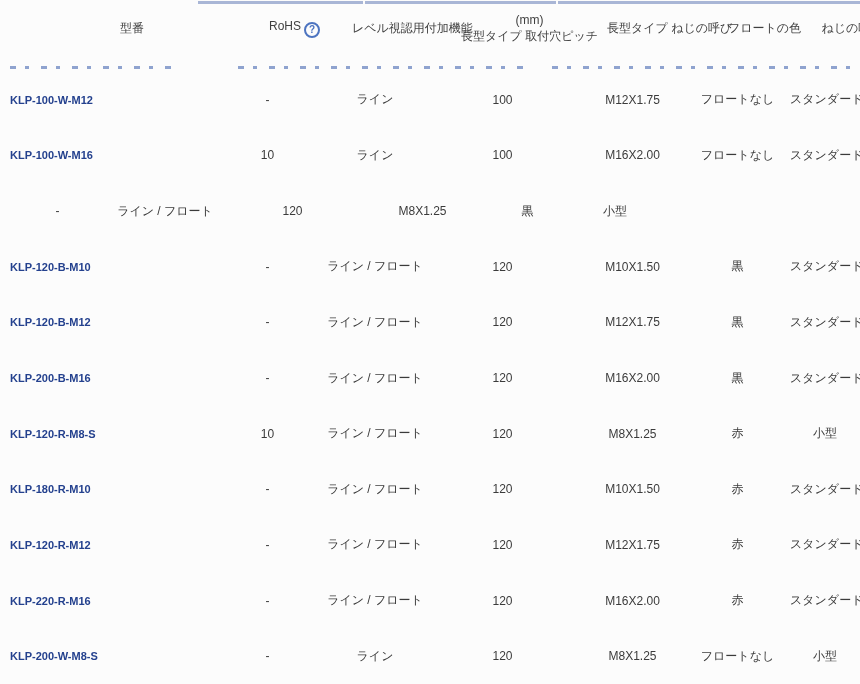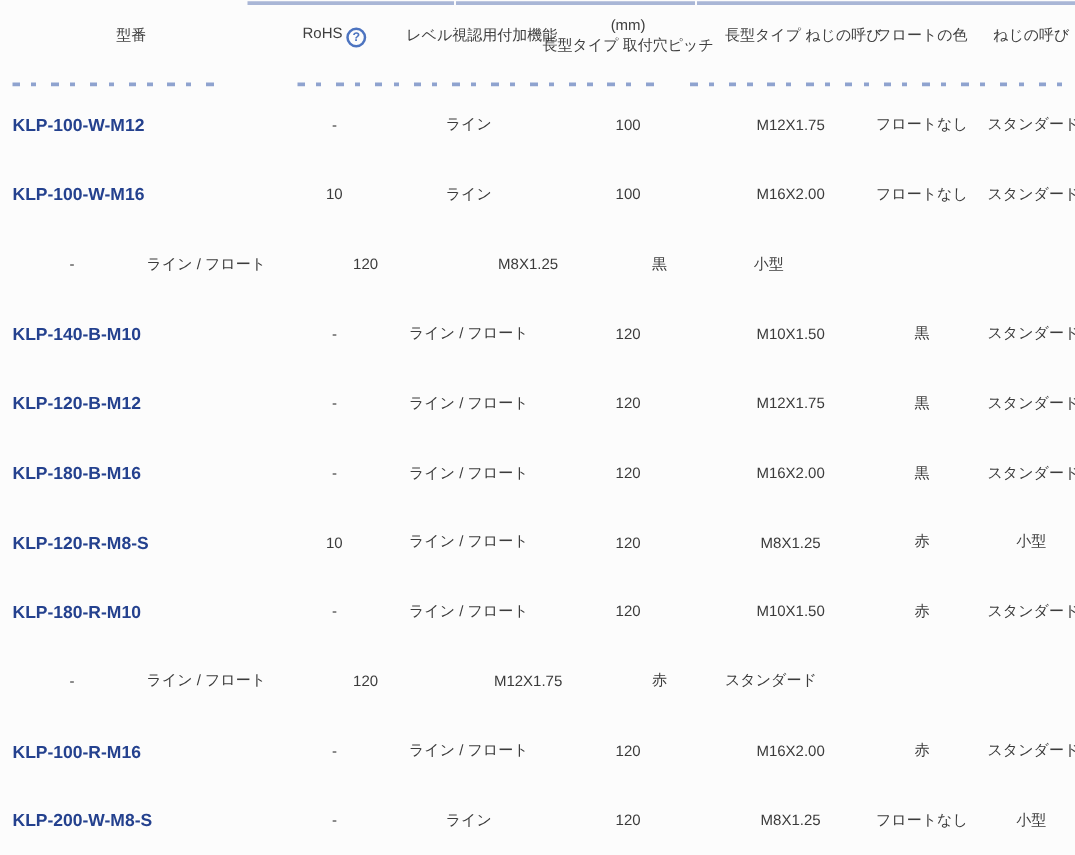--- a/index.html
+++ b/index.html
@@ -14,29 +14,29 @@
   .top-border{
     position:absolute;top:1px;left:198px;right:0;height:3px;
     background:linear-gradient(90deg,
       #a9b6d6 0 165px, rgba(0,0,0,0) 165px 167px,
       #a9b6d6 167px 358px, rgba(0,0,0,0) 358px 360px,
       #a9b6d6 360px 100%);
   }
   .header-row{
     display:flex;align-items:center;
     height:56px;
-    font-size:12px;color:#3f3f3f;
+    font-size:12px;color:#3f3f3f;margin-left:27px;
   }
   .th{flex-shrink:0;text-align:center;white-space:nowrap;line-height:1.35;}
   .td{flex-shrink:0;text-align:center;white-space:nowrap;font-size:12px;color:#3b3b3b;}
   .c1{width:210px}.c2{width:115px}.c3{width:100px}.c4{width:155px}
   .c5{width:105px}.c6{width:105px}.c7{width:70px}
   .td-model{
     text-align:left;padding-left:10px;box-sizing:border-box;
-    font-weight:bold;font-size:14px;color:#24418e;cursor:pointer;
+    font-weight:bold;font-size:11px;color:#24418e;cursor:pointer;
   }
   .qicon{
     display:inline-flex;align-items:center;justify-content:center;
     width:12px;height:12px;
     border:2px solid #4d74c0;border-radius:50%;
     color:#4d74c0;font-weight:bold;font-size:10px;
     margin-left:3px;vertical-align:-3px;cursor:pointer;
   }
   
   .remnant{position:relative;height:16px;}
@@ -101,39 +101,39 @@
       </div>
       <div class="tr">
         <div class="td c2">-</div>
         <div class="td c3">ライン / フロート</div>
         <div class="td c4">120</div>
         <div class="td c5">M8X1.25</div>
         <div class="td c6">黒</div>
         <div class="td c7">小型</div>
       </div>
       <div class="tr">
-        <div class="td c1 td-model">KLP-140-B-M10</div>
+        <div class="td c1 td-model">KLP-120-B-M10</div>
         <div class="td c2">-</div>
         <div class="td c3">ライン / フロート</div>
         <div class="td c4">120</div>
         <div class="td c5">M10X1.50</div>
         <div class="td c6">黒</div>
         <div class="td c7">スタンダード</div>
       </div>
       <div class="tr">
         <div class="td c1 td-model">KLP-120-B-M12</div>
         <div class="td c2">-</div>
         <div class="td c3">ライン / フロート</div>
         <div class="td c4">120</div>
         <div class="td c5">M12X1.75</div>
         <div class="td c6">黒</div>
         <div class="td c7">スタンダード</div>
       </div>
       <div class="tr">
-        <div class="td c1 td-model">KLP-180-B-M16</div>
+        <div class="td c1 td-model">KLP-200-B-M16</div>
         <div class="td c2">-</div>
         <div class="td c3">ライン / フロート</div>
         <div class="td c4">120</div>
         <div class="td c5">M16X2.00</div>
         <div class="td c6">黒</div>
         <div class="td c7">スタンダード</div>
       </div>
       <div class="tr">
         <div class="td c1 td-model">KLP-120-R-M8-S</div>
         <div class="td c2">10</div>
@@ -146,29 +146,30 @@
       <div class="tr">
         <div class="td c1 td-model">KLP-180-R-M10</div>
         <div class="td c2">-</div>
         <div class="td c3">ライン / フロート</div>
         <div class="td c4">120</div>
         <div class="td c5">M10X1.50</div>
         <div class="td c6">赤</div>
         <div class="td c7">スタンダード</div>
       </div>
       <div class="tr">
+        <div class="td c1 td-model">KLP-120-R-M12</div>
         <div class="td c2">-</div>
         <div class="td c3">ライン / フロート</div>
         <div class="td c4">120</div>
         <div class="td c5">M12X1.75</div>
         <div class="td c6">赤</div>
         <div class="td c7">スタンダード</div>
       </div>
       <div class="tr">
-        <div class="td c1 td-model">KLP-100-R-M16</div>
+        <div class="td c1 td-model">KLP-220-R-M16</div>
         <div class="td c2">-</div>
         <div class="td c3">ライン / フロート</div>
         <div class="td c4">120</div>
         <div class="td c5">M16X2.00</div>
         <div class="td c6">赤</div>
         <div class="td c7">スタンダード</div>
       </div>
       <div class="tr">
         <div class="td c1 td-model">KLP-200-W-M8-S</div>
         <div class="td c2">-</div>

